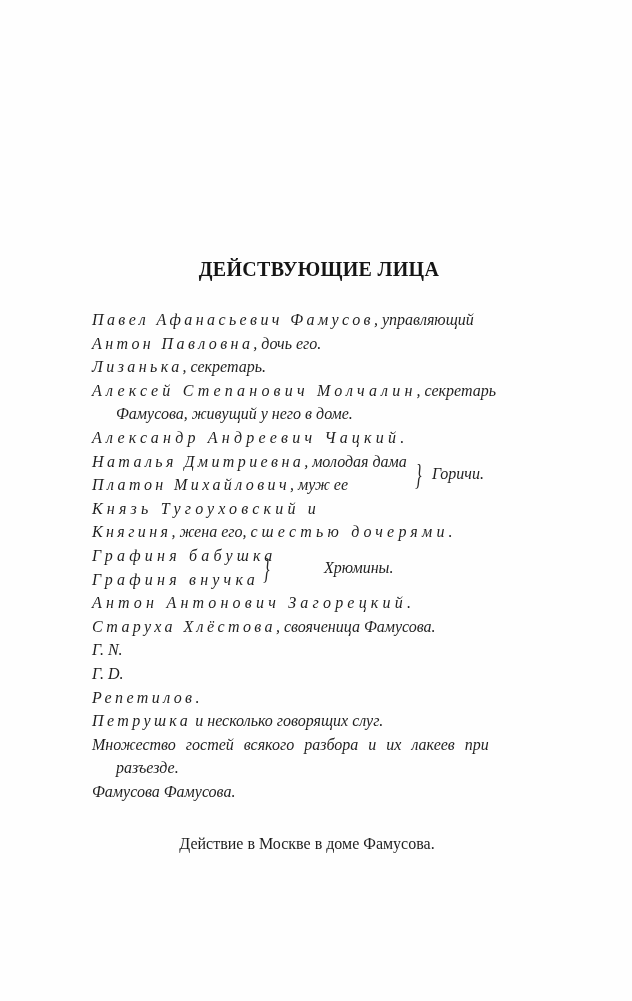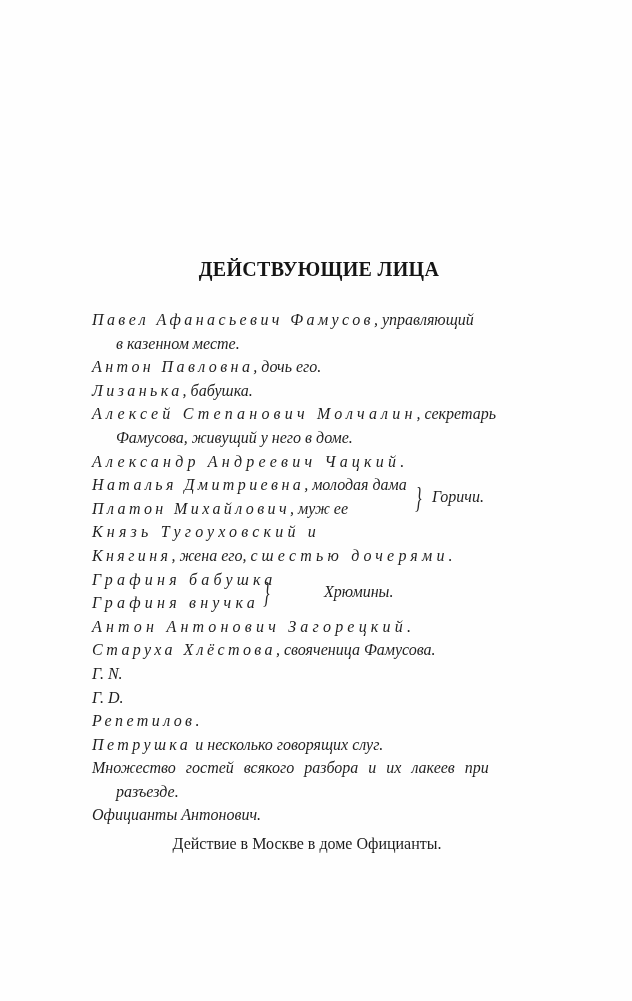--- a/index.html
+++ b/index.html
@@ -94,30 +94,27 @@
 
 <div class="page">
 
   <h1 class="title">ДЕЙСТВУЮЩИЕ ЛИЦА</h1>
 
   <div class="cast">
 
     <div class="line">
       <span class="sp">Павел Афанасьевич Фамусов</span><span class="normal">, управляющий</span>
     </div>
-    <div class="line indent">
-      <span>в казенном месте.</span>
-    </div>
 
     <div class="line">
       <span class="sp">Антон Павловна</span><span>, дочь его.</span>
     </div>
 
     <div class="line">
-      <span class="sp">Лизанька</span><span>, бабушка.</span>
+      <span class="sp">Лизанька</span><span>, секретарь.</span>
     </div>
 
     <div class="line">
       <span class="sp-wide">Алексей Степанович Молчалин</span><span>, секретарь</span>
     </div>
     <div class="line indent">
       <span>Фамусова, живущий у него в доме.</span>
     </div>
 
     <div class="line">
@@ -180,20 +177,20 @@
     </div>
 
     <div class="line" style="word-spacing:6px;">
       <span>Множество гостей всякого разбора и их лакеев при</span>
     </div>
     <div class="line indent">
       <span>разъезде.</span>
     </div>
 
     <div class="line">
-      <span>Официанты Антонович.</span>
+      <span>Фамусова Фамусова.</span>
     </div>
 
   </div>
 
-  <div class="setting">Действие в Москве в доме Официанты.</div>
+  <div class="setting">Действие в Москве в доме Фамусова.</div>
 
 </div>
 
 </body></html>

